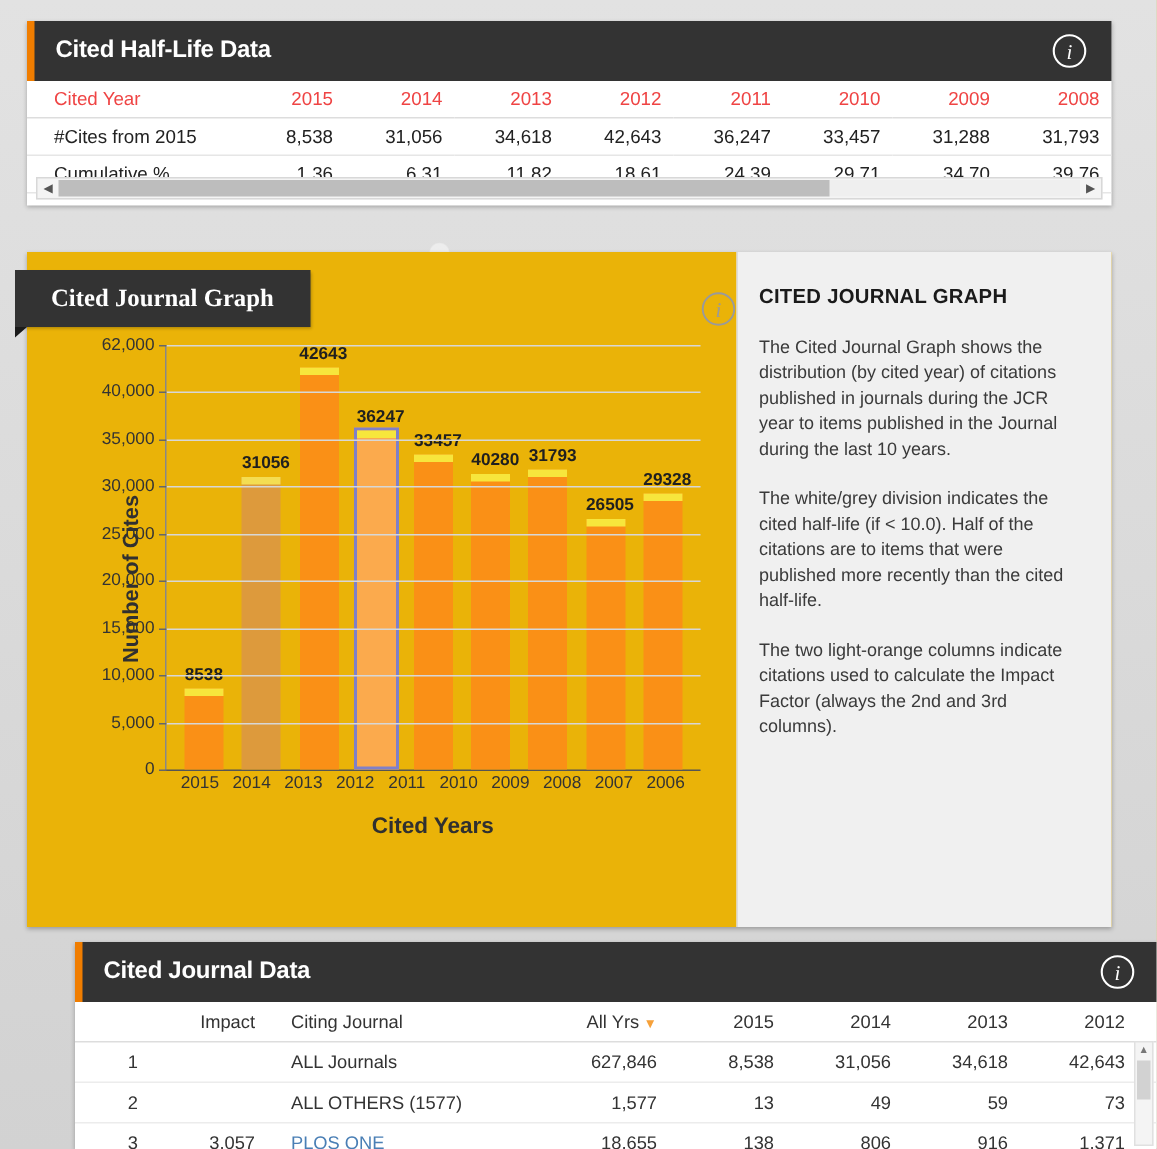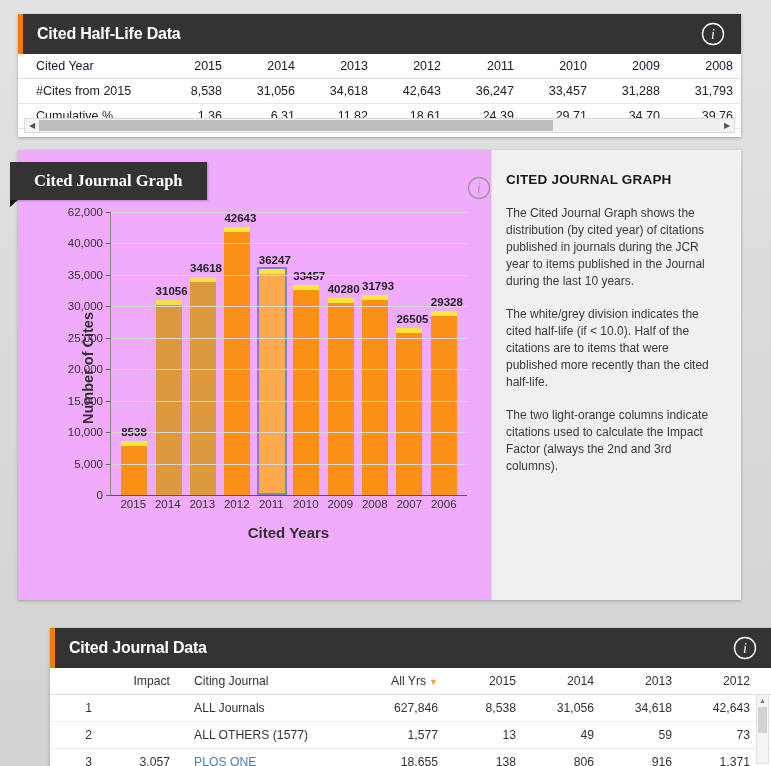--- a/index.html
+++ b/index.html
@@ -72,21 +72,21 @@
     font-size: 12.5px;
     color: #222;
   }
   table.hl th, table.hl td {
     padding: 5px 8px 5px 0;
     text-align: right;
     font-weight: normal;
     border-bottom: 1px solid #e6e6e6;
     white-space: nowrap;
   }
-  table.hl th { color: #0f172a; }
+  table.hl th { color: #ef4444; }
   table.hl .rowlabel { text-align: left; padding-left: 18px; }
   table.hl tr.hdr th { border-bottom: 1px solid #dddddd; }
   table.hl col.c0 { width: 150px; }
 
   .hscroll {
     position: absolute;
     left: 6px; right: 6px; bottom: 4px;
     height: 15px;
     display: flex;
     align-items: center;
@@ -96,21 +96,21 @@
   .hscroll .arrow {
     width: 14px; height: 13px;
     display: flex; align-items: center; justify-content: center;
     color: #555; font-size: 8px;
     flex: 0 0 auto;
   }
   .hscroll .track { position: relative; flex: 1 1 auto; height: 11px; background: #efefef; }
   .hscroll .thumb { position: absolute; left: 0; top: 0; height: 11px; width: 75.5%; background: #bdbdbd; }
 
   
-  #graph-panel { left: 18px; top: 150px; width: 723px; height: 450px; background: #f0abfc; }
+  #graph-panel { left: 18px; top: 168px; width: 723px; height: 450px; background: #eab308; }
   .graph-tab {
     position: absolute;
     left: -8px; top: 12px;
     background: #333333;
     color: #fff;
     padding: 9px 24px 9px 24px;
     font-family: "Liberation Serif", serif;
     font-weight: bold;
     font-size: 16.5px;
     box-shadow: 1px 1px 2px rgba(0,0,0,0.25);
@@ -396,26 +396,20 @@
               <div class="barslot">
                 <div class="bar" style="height: 54px;">
                   <div class="cap"></div>
                   <div class="barlabel">8538</div>
                 </div>
               </div>
               <div class="barslot">
                 <div class="bar muted" style="height: 195px;">
                   <div class="cap"></div>
                   <div class="barlabel">31056</div>
-                </div>
-              </div>
-              <div class="barslot">
-                <div class="bar muted" style="height: 218px;">
-                  <div class="cap"></div>
-                  <div class="barlabel">34618</div>
                 </div>
               </div>
               <div class="barslot">
                 <div class="bar" style="height: 268px;">
                   <div class="cap"></div>
                   <div class="barlabel">42643</div>
                 </div>
               </div>
               <div class="barslot">
                 <div class="bar highlight" style="height: 228px;">

